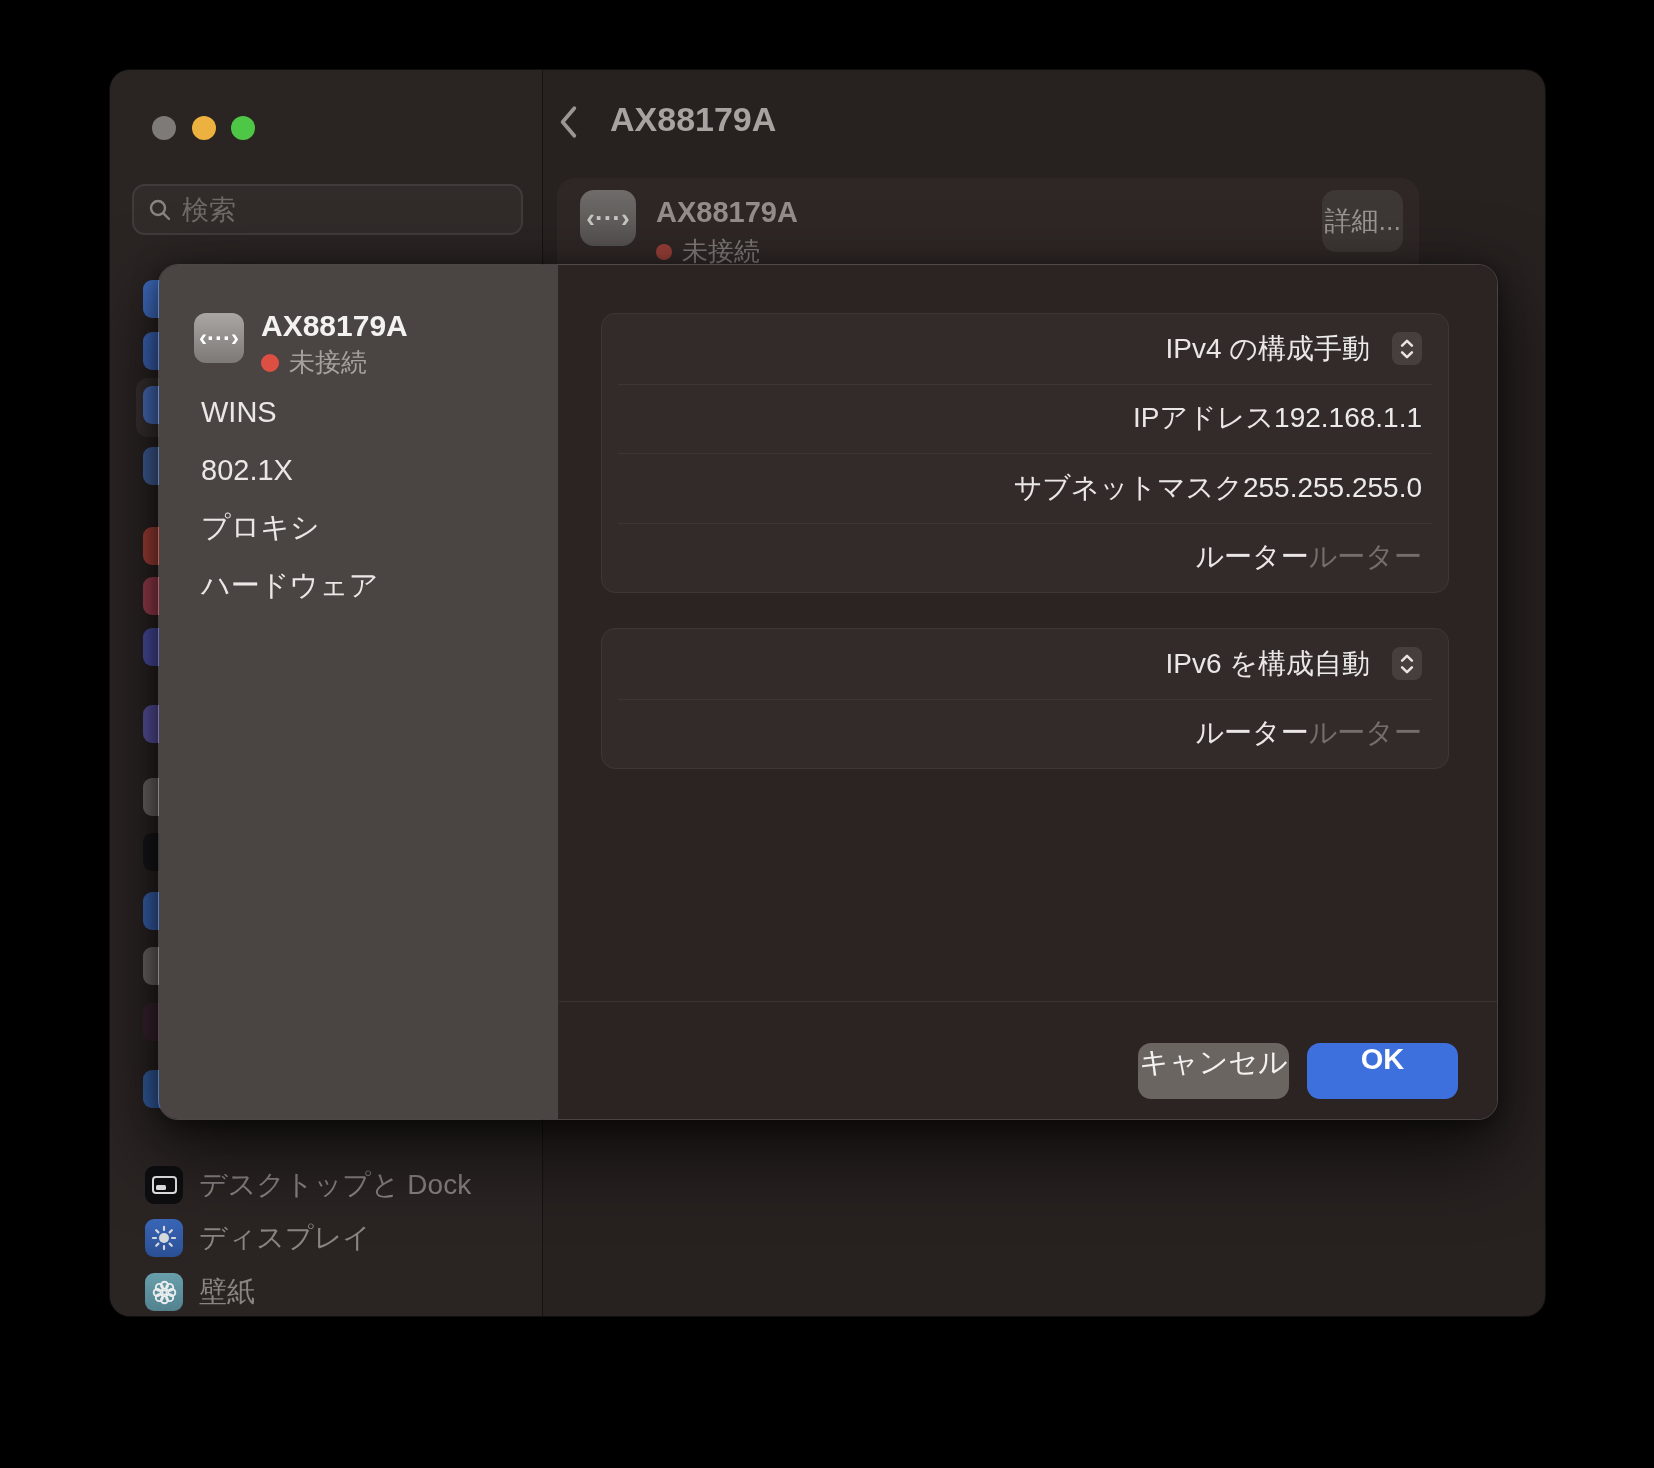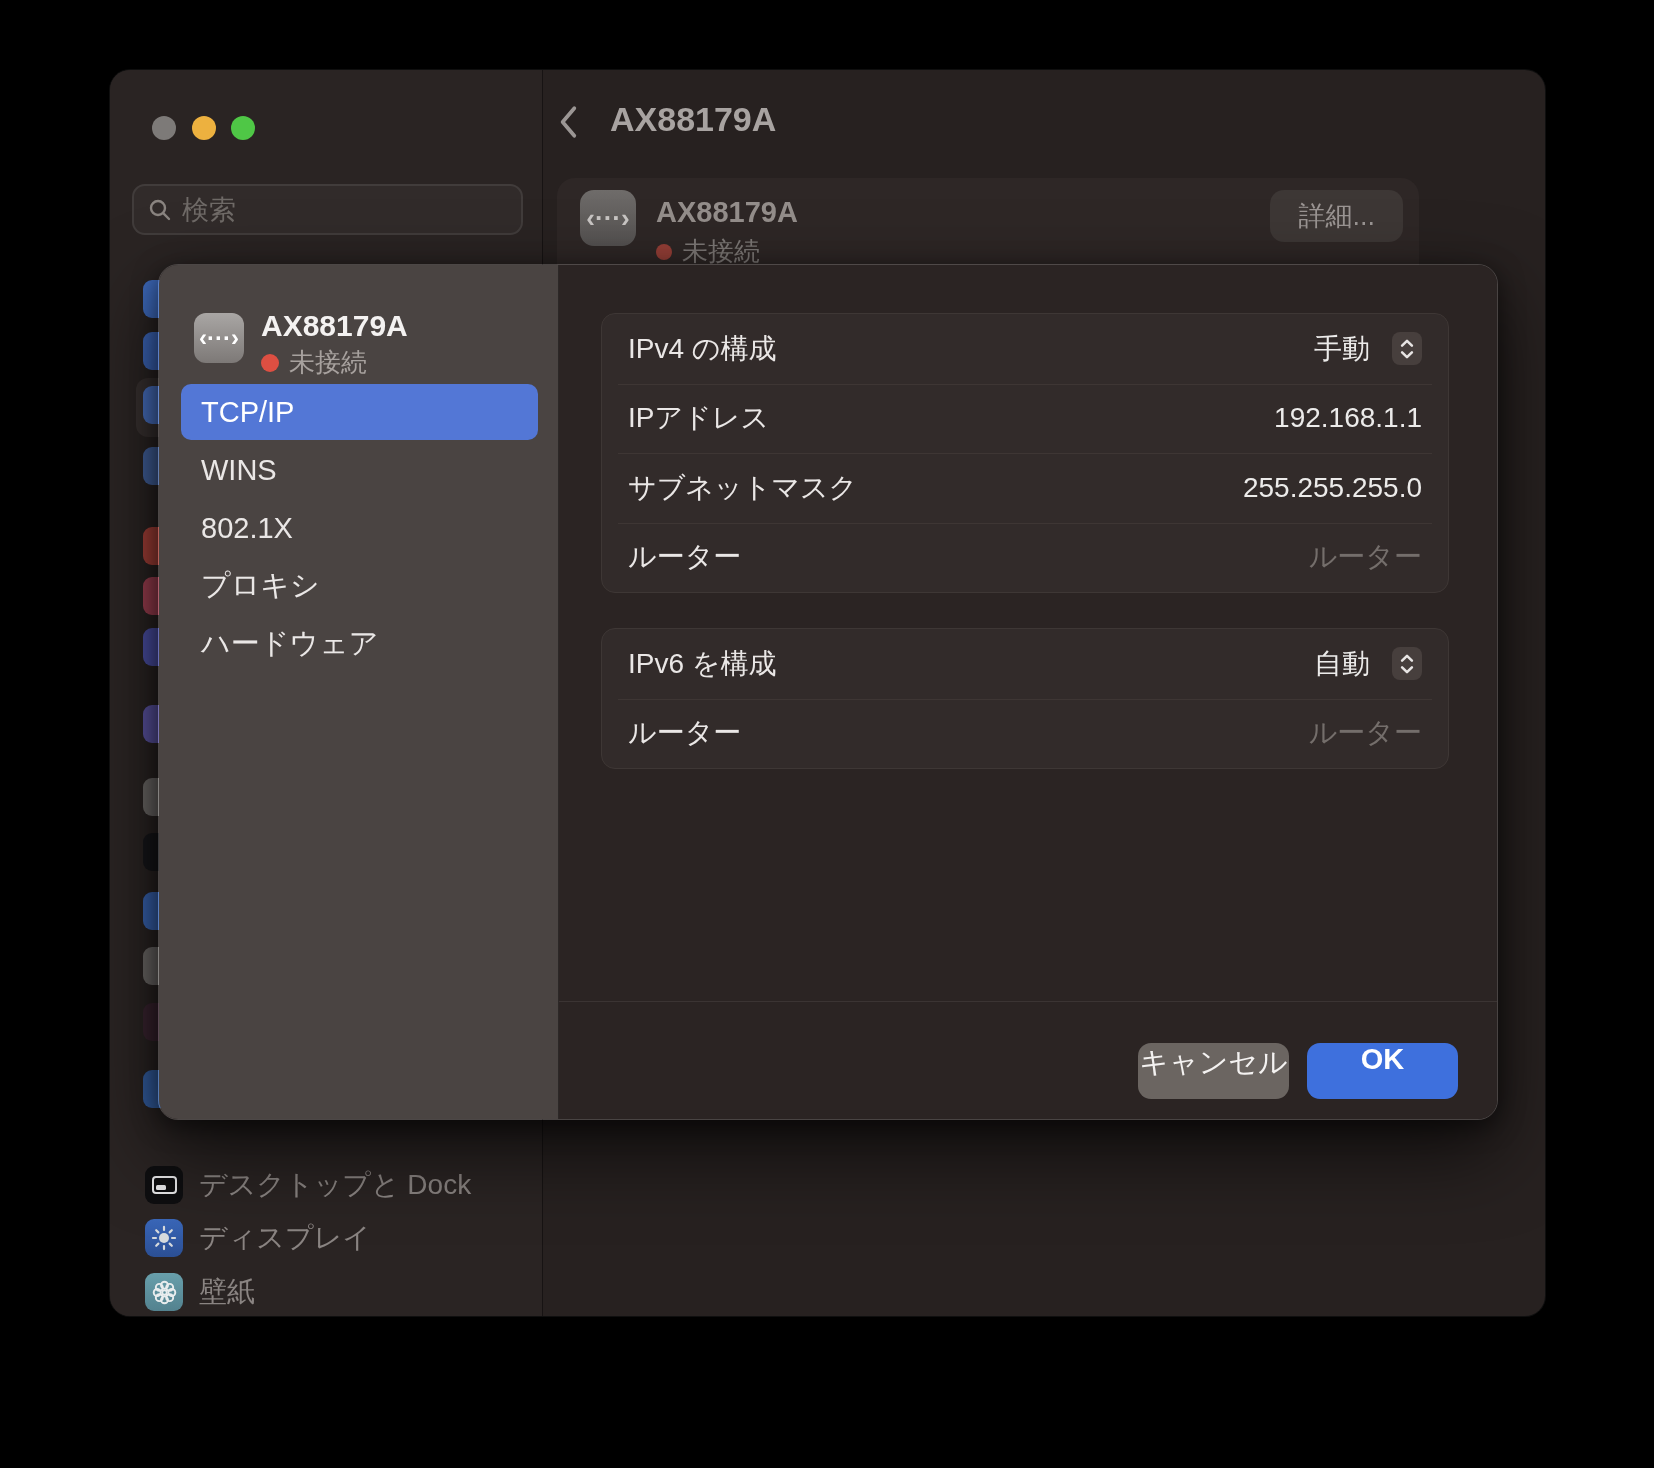--- a/index.html
+++ b/index.html
@@ -33,21 +33,21 @@
   .back-btn{position:absolute;left:448px;top:34px;width:28px;height:36px;display:flex;align-items:center;}
   .page-title{position:absolute;left:500px;top:30px;font-size:34px;font-weight:bold;color:#a8a3a1;}
   .device-card{position:absolute;left:447px;top:108px;width:862px;height:130px;background:#2e2726;border-radius:18px;}
   .card-tile{position:absolute;left:23px;top:12px;width:56px;height:56px;border-radius:14px;
     background:linear-gradient(#6f6c6a,#545150);display:flex;align-items:center;justify-content:center;
     color:#c9c6c4;font-size:26px;font-weight:bold;letter-spacing:0;}
   .card-name{position:absolute;left:99px;top:18px;font-size:29px;font-weight:bold;color:#948e8b;}
   .card-status{position:absolute;left:99px;top:56px;display:flex;align-items:center;gap:10px;}
   .card-status .sdot{width:16px;height:16px;border-radius:50%;background:#963f37;}
   .card-status .stxt{font-size:26px;color:#7e7977;}
-  .details-btn{position:absolute;right:16px;top:12px;height:52px;padding:0 28px;border-radius:14px;
+  .details-btn{position:absolute;right:16px;top:12px;height:62px;padding:0 2px;border-radius:14px;
     background:#3d3735;color:#9b9593;font-size:27px;display:flex;align-items:center;}
   
   .sheet{position:absolute;left:48px;top:194px;width:1340px;height:856px;border-radius:20px;
     display:flex;overflow:hidden;border:1px solid rgba(255,255,255,.16);
     box-shadow:0 30px 80px rgba(0,0,0,.65),0 6px 24px rgba(0,0,0,.5);}
   .sheet-left{width:400px;background:#4a4442;position:relative;border-right:1px solid rgba(0,0,0,.4);}
   .sheet-right{flex:1;background:#2b2423;position:relative;}
   .ad-tile{position:absolute;left:35px;top:48px;width:50px;height:50px;border-radius:12px;
     background:linear-gradient(#a9a6a4,#7d7977);display:flex;align-items:center;justify-content:center;
     color:#fff;font-size:24px;font-weight:bold;}
@@ -56,21 +56,21 @@
   .ad-status .sdot{width:18px;height:18px;border-radius:50%;}
   .ad-status .stxt{font-size:26px;color:#a7a19e;}
   .tab-list{position:absolute;left:22px;top:119px;width:357px;display:flex;flex-direction:column;gap:2px;}
   .tab{height:56px;border-radius:10px;display:flex;align-items:center;padding:0 20px;
     font-size:29px;color:#eae7e6;}
   .tab.selected{color:#fff;}
   
   .group{position:absolute;left:42px;width:848px;background:#322b2a;border:1px solid #3e3735;border-radius:14px;}
   .g1{top:48px;}
   .g2{top:363px;}
-  .grow{height:69.5px;display:flex;align-items:center;justify-content:space-between;
+  .grow{height:69.5px;display:flex;align-items:center;justify-content:flex-end;
     padding:0 26px;position:relative;}
   .grow:not(:first-child)::before{content:"";position:absolute;left:16px;right:16px;top:0;height:1px;background:#3e3634;}
   .rlabel{font-size:28px;color:#eae7e6;}
   .rvalue{font-size:28px;color:#ecebea;}
   .rvalue.ph{color:#746e6b;}
   .valwrap{display:flex;align-items:center;gap:22px;}
   .stepper{width:30px;height:33px;border-radius:8px;background:#473f3d;display:flex;align-items:center;justify-content:center;}
   .sheet-div{position:absolute;left:0;right:0;top:736px;height:1px;background:#3b3433;}
   .btn{position:absolute;top:778px;width:151px;height:56px;border-radius:13px;display:flex;
     align-items:flex-start;justify-content:center;font-size:29px;}
@@ -179,23 +179,20 @@
 
   <div class="sheet">
     <div class="sheet-left">
       <div class="ad-tile">‹···›</div>
       <div class="ad-name">AX88179A</div>
       <div class="ad-status">
         <span class="sdot" style="background: rgb(221, 79, 66);"></span>
         <span class="stxt">未接続</span>
       </div>
       <div class="tab-list">
-        <div class="tab selected" style="background: rgb(83, 119, 214);">
-            <span>TCP/IP</span>
-          </div>
         <div class="tab">
             <span>WINS</span>
           </div>
         <div class="tab">
             <span>802.1X</span>
           </div>
         <div class="tab">
             <span>プロキシ</span>
           </div>
         <div class="tab">

